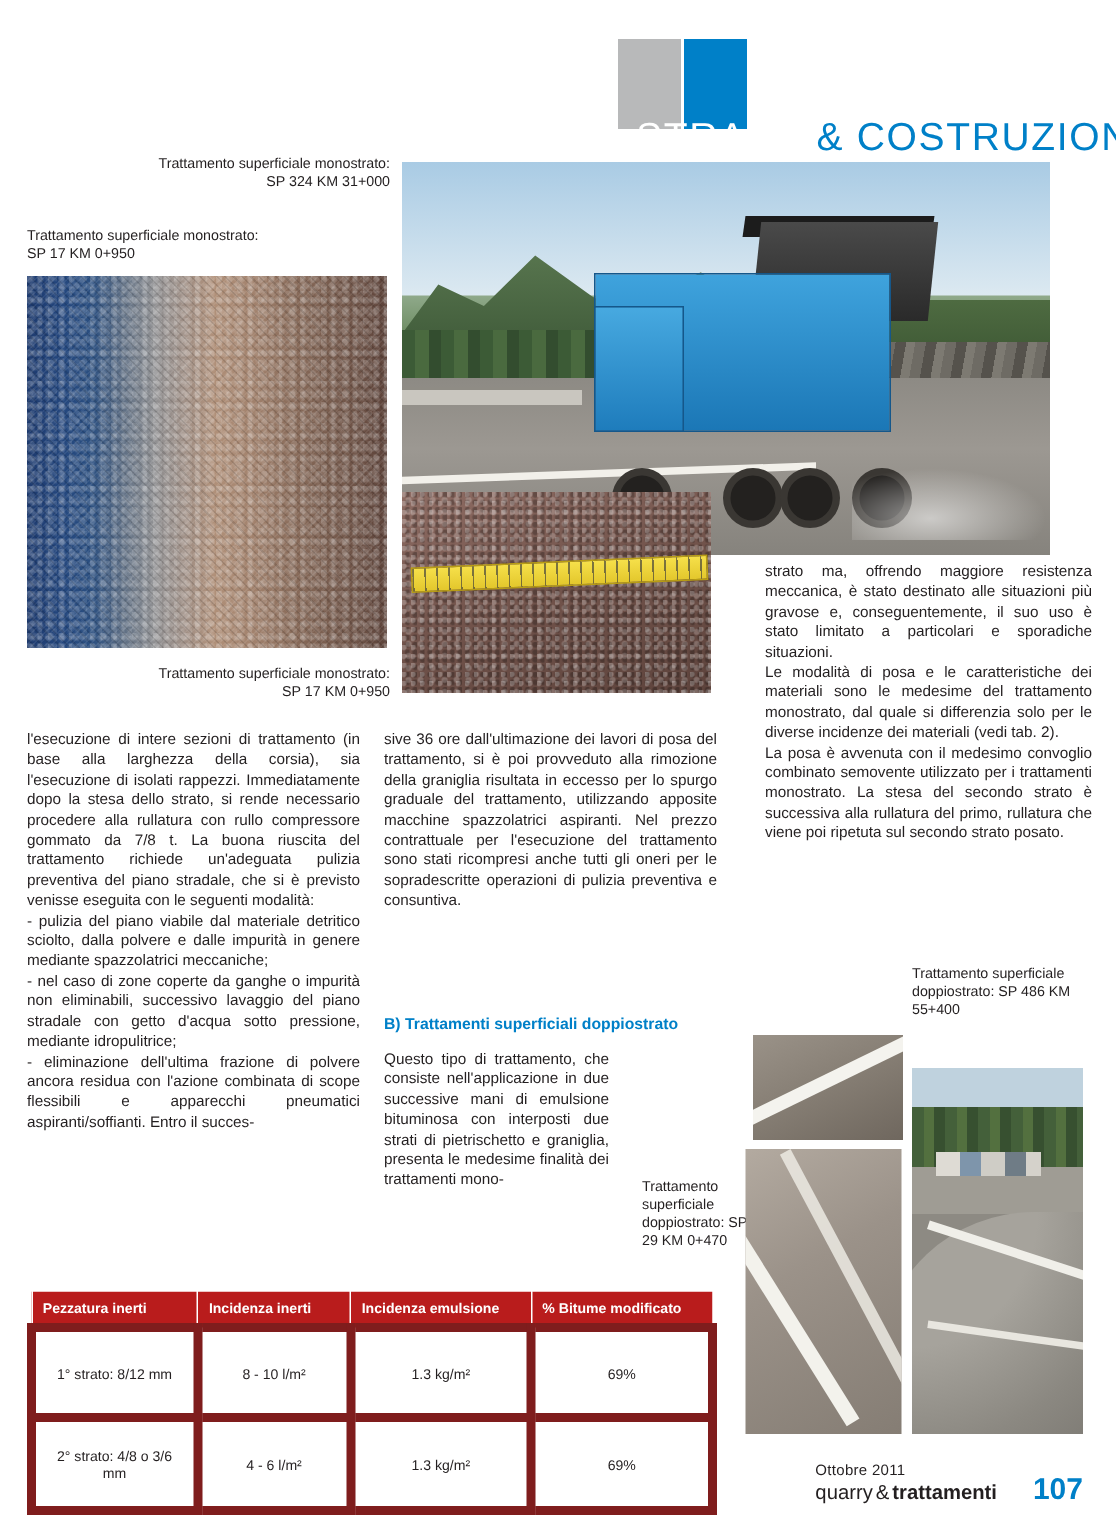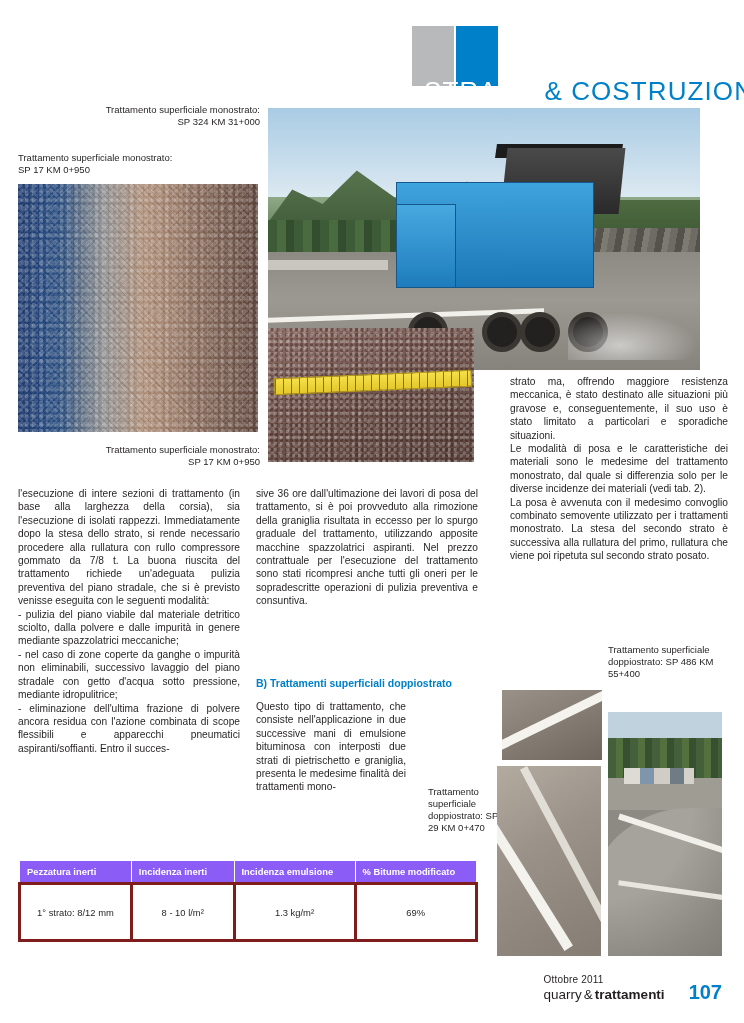--- a/index.html
+++ b/index.html
@@ -291,30 +291,30 @@
     color: #231f20;
     margin-bottom: 5px;
   }
   .table-title b { color: #0080c8; }
   table {
     border-collapse: collapse;
     width: 460px;
     font-size: 9.4px;
   }
   thead th {
-    background: #8b5cf6;
+    background: #b91c1c;
     color: #ffffff;
     font-weight: bold;
     text-align: left;
     padding: 5px 7px;
     border: 1px solid #ffffff;
     white-space: nowrap;
   }
   tbody td {
-    border: 3px solid #7f1d1d;
+    border: 6px solid #7f1d1d;
     padding: 17px 7px;
     color: #231f20;
     height: 20px;
   }
   tbody td.c { text-align: center; }
 
   
   .footer {
     position: absolute;
     right: 22px;
@@ -439,20 +439,26 @@
         <th style="width:118px">% Bitume modificato</th>
       </tr>
     </thead>
     <tbody>
       <tr>
         <td class="c">1° strato: 8/12 mm</td>
         <td class="c">8 - 10 l/m²</td>
         <td class="c">1.3 kg/m²</td>
         <td class="c">69%</td>
       </tr>
+      <tr>
+        <td class="c">2° strato: 4/8 o 3/6 mm</td>
+        <td class="c">4 - 6 l/m²</td>
+        <td class="c">1.3 kg/m²</td>
+        <td class="c">69%</td>
+      </tr>
     </tbody>
   </table>
 </div>
 
 <div class="footer">
   <div class="issue">Ottobre 2011</div>
   <div class="footer-line">
     <span class="brand">quarry</span>
     <span class="brand">&amp;</span>
     <span class="brand" style="font-weight:bold">trattamenti</span>

